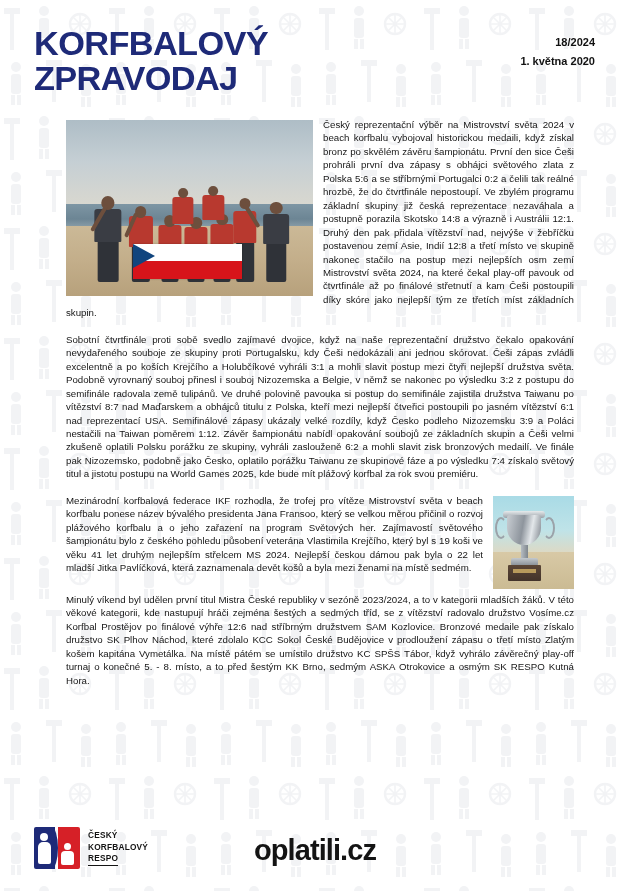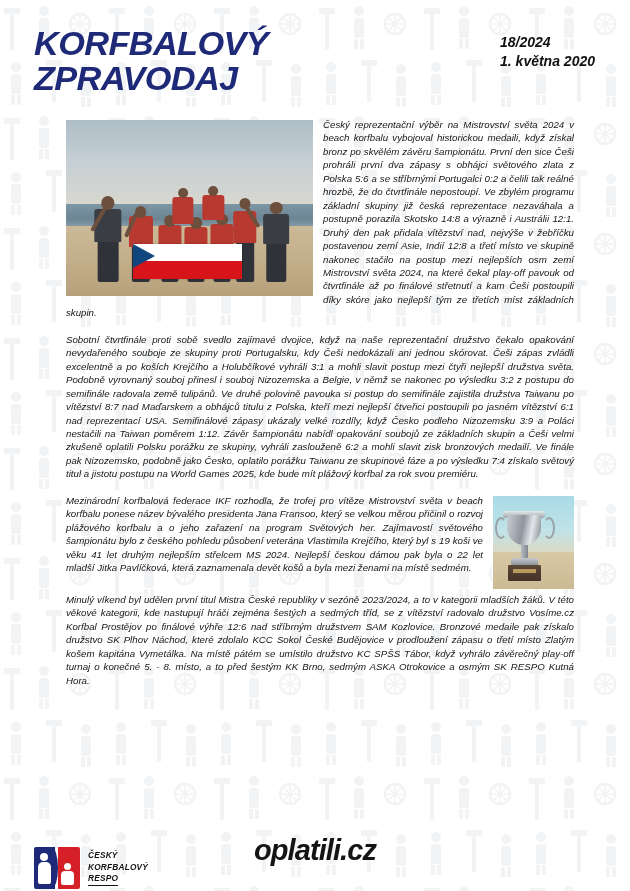--- a/index.html
+++ b/index.html
@@ -18,21 +18,21 @@
   #watermark {
     position: absolute; left: 0; top: 0;
     width: 630px; height: 891px;
     z-index: 0; pointer-events: none;
     opacity: 1;
   }
 
   
   #page {
     position: absolute; left: 0; top: 0;
-    width: 600px; height: 891px; z-index: 2; font-style: italic;
+    width: 600px; height: 891px; z-index: 2;
   }
 
   
   #header {
     position: absolute; left: 0; top: 0;
     width: 630px; height: 108px;
   }
   #masthead {
     position: absolute; left: 34px; top: 26px;
     font-family: "Liberation Sans", sans-serif;
@@ -40,22 +40,22 @@
     letter-spacing: -0.6px;
     color: #1e2a78;
     font-stretch: condensed;
     transform: scaleX(1.04);
     transform-origin: left top;
   }
   #masthead .l1, #masthead .l2 { display: block; white-space: nowrap; }
 
   #issue-block {
     position: absolute; right: 35px; top: 33px;
-    text-align: left;
-    font-size: 14px; font-weight: 700; line-height: 19px;
+    text-align: right;
+    font-size: 11px; font-weight: 700; line-height: 19px;
     color: #111;
   }
   #issue-block div { white-space: nowrap; }
 
   
   #article {
     position: absolute; left: 66px; top: 118px;
     width: 508px;
   }
   .para {
@@ -179,21 +179,21 @@
     background: #b89a5c;
   }
 
   
   #footer {
     position: absolute; left: 0; bottom: 0;
     width: 630px; height: 86px;
   }
   #footer-logo {
     position: absolute; left: 34px; top: 22px;
-    display: flex; align-items: center; gap: 8px; margin-top: 20px;
+    display: flex; align-items: center; gap: 8px;
   }
   .logo-mark { position: relative; width: 46px; height: 42px; }
   .logo-left {
     position: absolute; left: 0; top: 0; width: 21px; height: 42px;
     background: #1e2a78;
     border-radius: 2px 0 0 2px;
   }
   .logo-left::after {
     content: ""; position: absolute; right: -3px; top: 0;
     width: 11px; height: 42px; background: #1e2a78;

